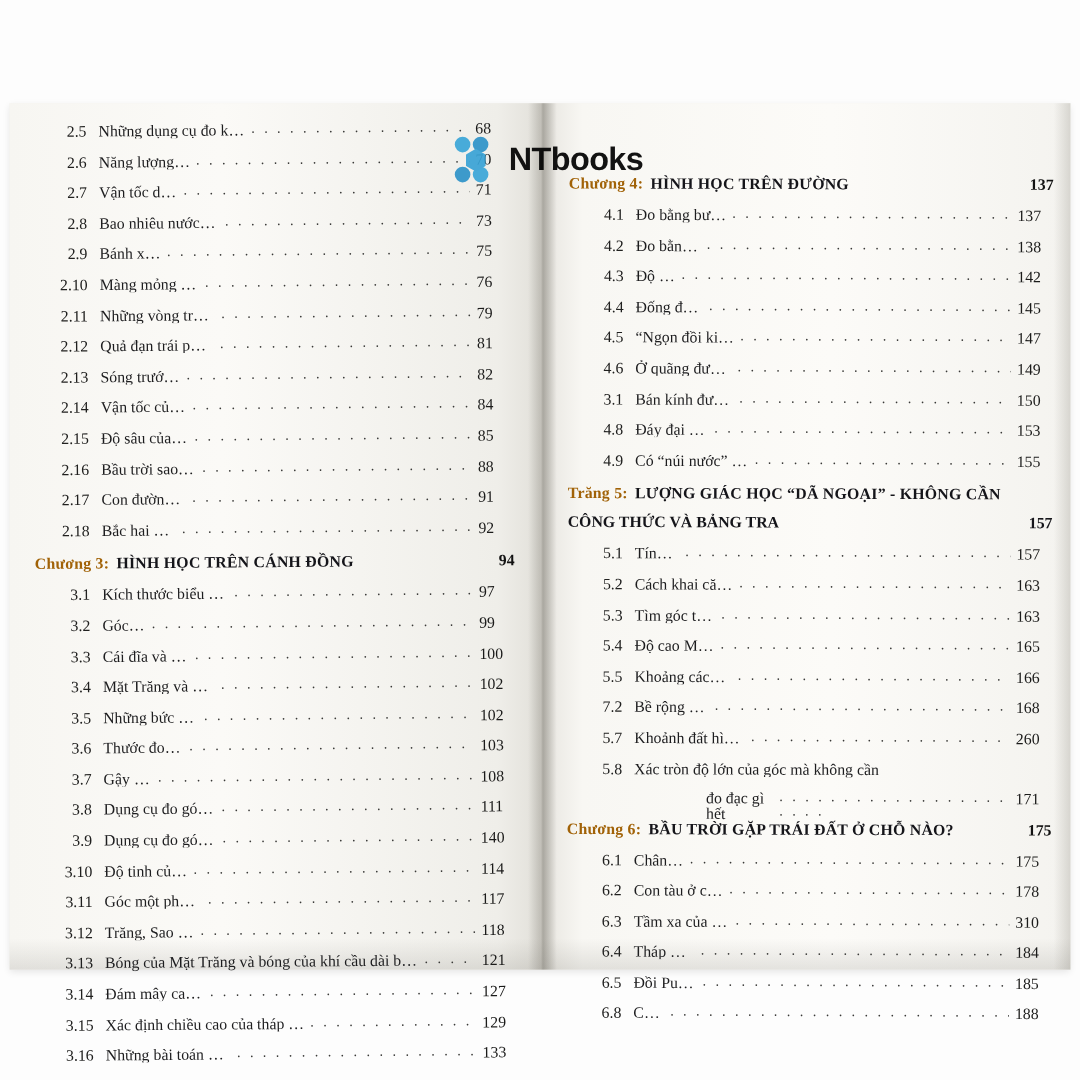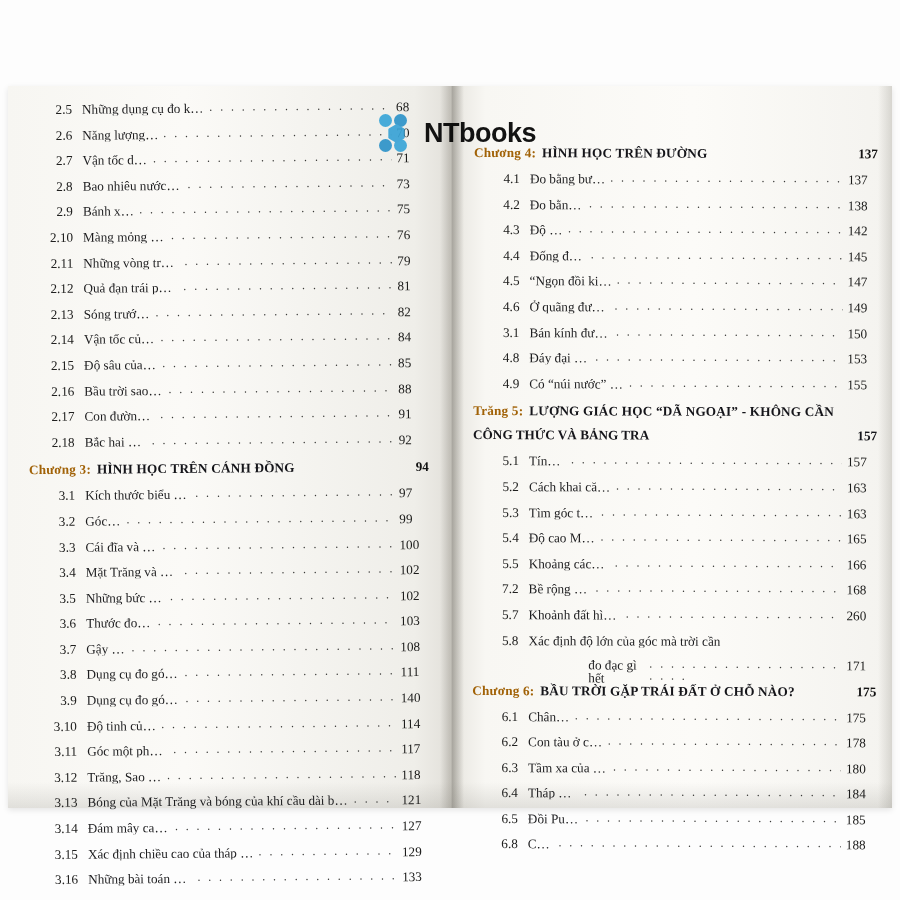--- a/index.html
+++ b/index.html
@@ -509,21 +509,21 @@
       <div class="row">
           <span class="num">5.7</span>
           <span class="title">Khoảnh đất hình tam giác</span>
           <span class="dots">. . . . . . . . . . . . . . . . . . . . . . . . . . . . . .</span>
           <span class="page-no">260</span>
         </div>
 
       <div class="wrap2">
         <div class="line1">
           <span class="num">5.8</span>
-          <span class="title">Xác định độ lớn của góc mà trời cần</span>
+          <span class="title">Xác tròn độ lớn của góc mà không cần</span>
         </div>
         <div class="line2">
           <span class="indent"></span>
           <span class="title">đo đạc gì hết</span>
           <span class="dots">. . . . . . . . . . . . . . . . . . . . . .</span>
           <span class="page-no">171</span>
         </div>
       </div>
 
       <div class="chapter">
@@ -541,21 +541,21 @@
       <div class="row">
           <span class="num">6.2</span>
           <span class="title">Con tàu ở chân trời</span>
           <span class="dots">. . . . . . . . . . . . . . . . . . . . . . . . . . . . . .</span>
           <span class="page-no">178</span>
         </div>
       <div class="row">
           <span class="num">6.3</span>
           <span class="title">Tầm xa của chân trời</span>
           <span class="dots">. . . . . . . . . . . . . . . . . . . . . . . . . . . . . .</span>
-          <span class="page-no">180</span>
+          <span class="page-no">310</span>
         </div>
       <div class="row">
           <span class="num">6.4</span>
           <span class="title">Tháp Gogol</span>
           <span class="dots">. . . . . . . . . . . . . . . . . . . . . . . . . . . . . .</span>
           <span class="page-no">184</span>
         </div>
       <div class="row">
           <span class="num">6.5</span>
           <span class="title">Đồi Pushkin</span>

